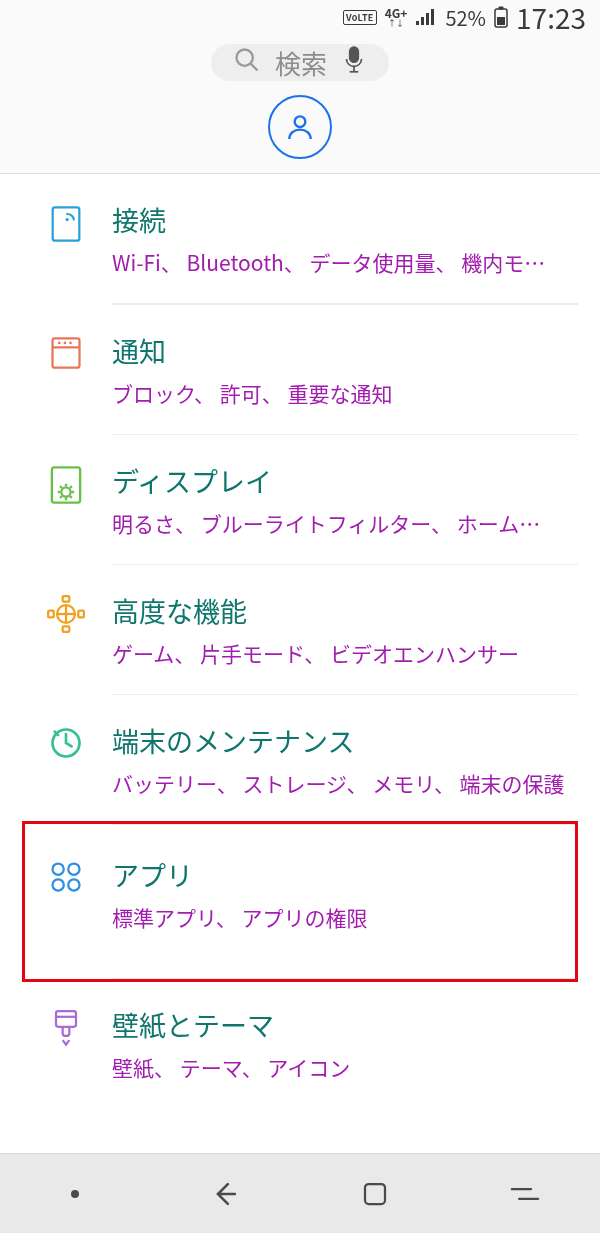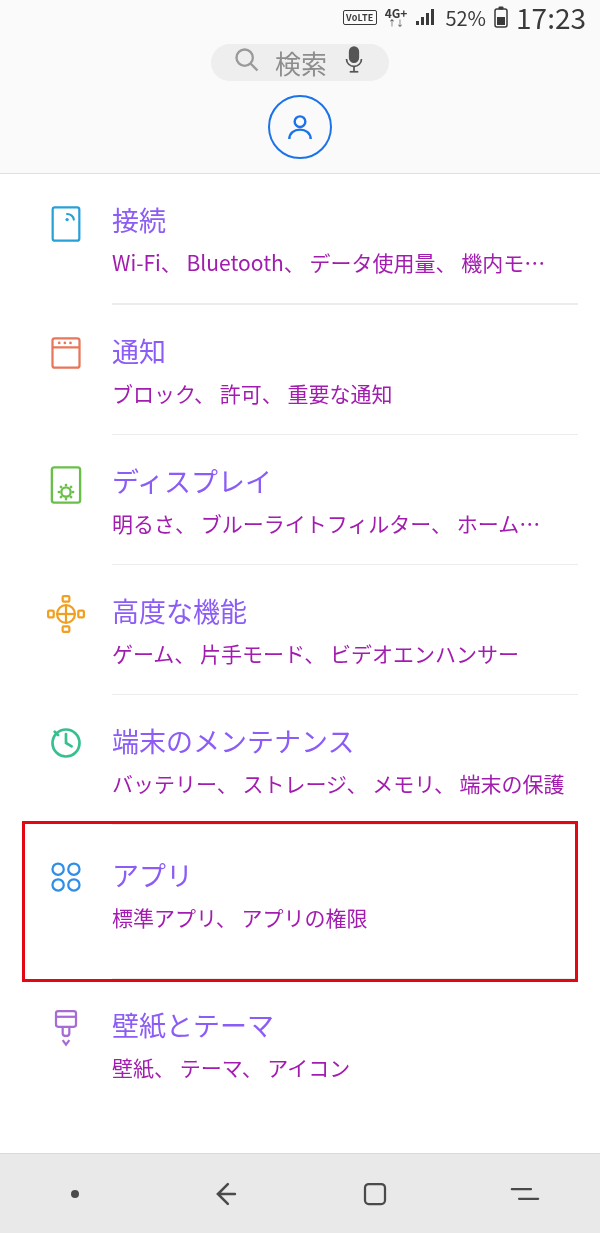--- a/index.html
+++ b/index.html
@@ -19,21 +19,21 @@
   .search-pill .si { color:#888; }
   .search-pill .ph { color:#8d8d8d; font-size: 26px; flex:1; }
   .search-pill .mic { color:#5a5a5a; }
   .avatar-btn { width: 64px; height: 64px; border-radius: 32px; border: 2px solid #1a73e8; display:flex; align-items:center; justify-content:center; color:#1a73e8; }
 
   .list { flex: 1; overflow: hidden; background: #fff; }
   .row { position: relative; display:flex; align-items:flex-start; padding: 26px 20px 26px 20px; gap: 0; }
   .row .icon-slot { width: 92px; display:flex; align-items:center; justify-content:center; padding-top: 4px;}
   .row .icon-slot svg { display:block; }
   .row .text-slot { flex:1; min-width:0; }
-  .row .title { font-size: 27px; color: #8b5cf6; margin-bottom: 8px; }
+  .row .title { font-size: 27px; color: #0f766e; margin-bottom: 8px; }
   .row .sub { font-size: 21px; color: #a21caf; white-space: nowrap; overflow:hidden; text-overflow: ellipsis; }
   .sep { height: 1px; background: #ececec; margin-left: 112px; margin-right: 22px; }
   .highlight-box { position:absolute; left:22px; right:22px; top:-4px; bottom:-4px; border:3px solid #e30613; pointer-events:none;}
 
   .nav-bar { height: 80px; background:#e9e9e9; display:flex; align-items:center; justify-content:space-around; border-top:1px solid #d9d9d9;}
   .nav-bar .nbtn { width:120px; height:60px; display:flex; align-items:center; justify-content:center; color:#4a4a4a;}
   .dot { width:8px;height:8px;border-radius:4px;background:#4a4a4a;}
 </style>
 </head>
 <body>

